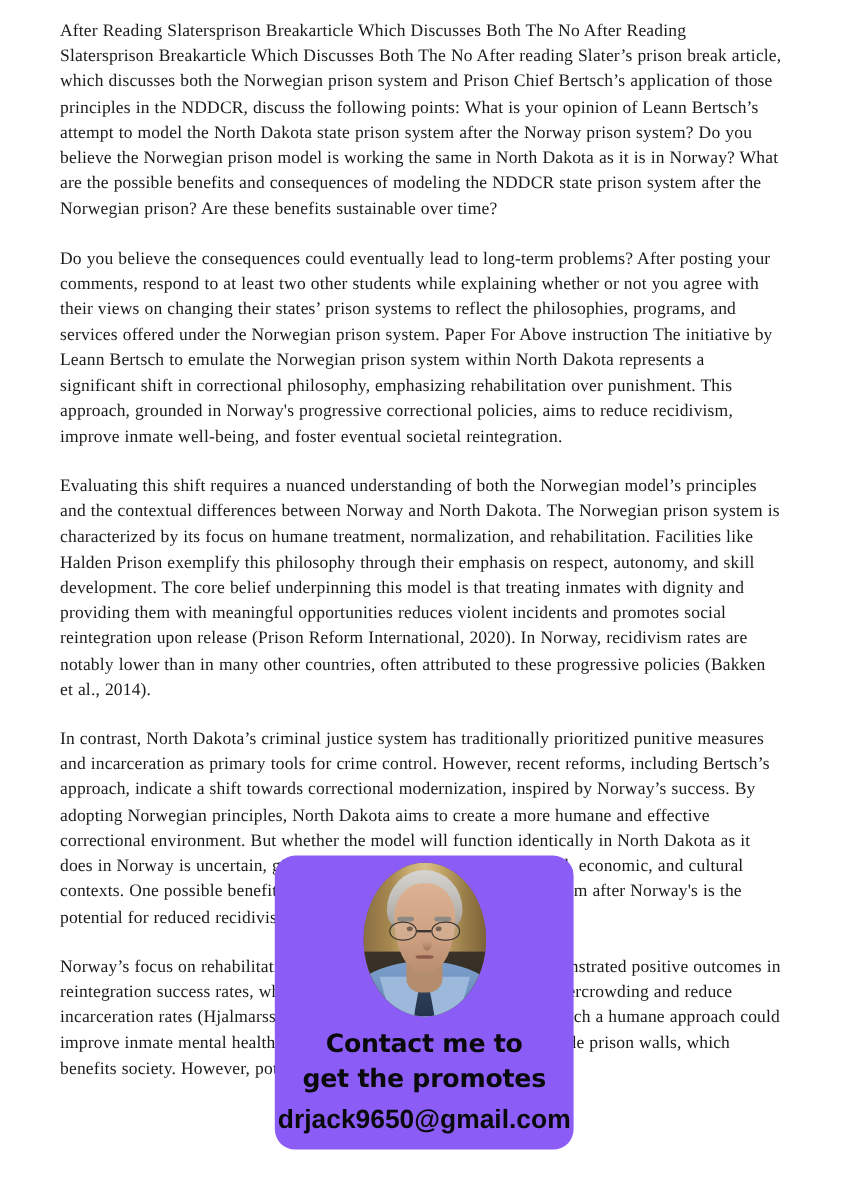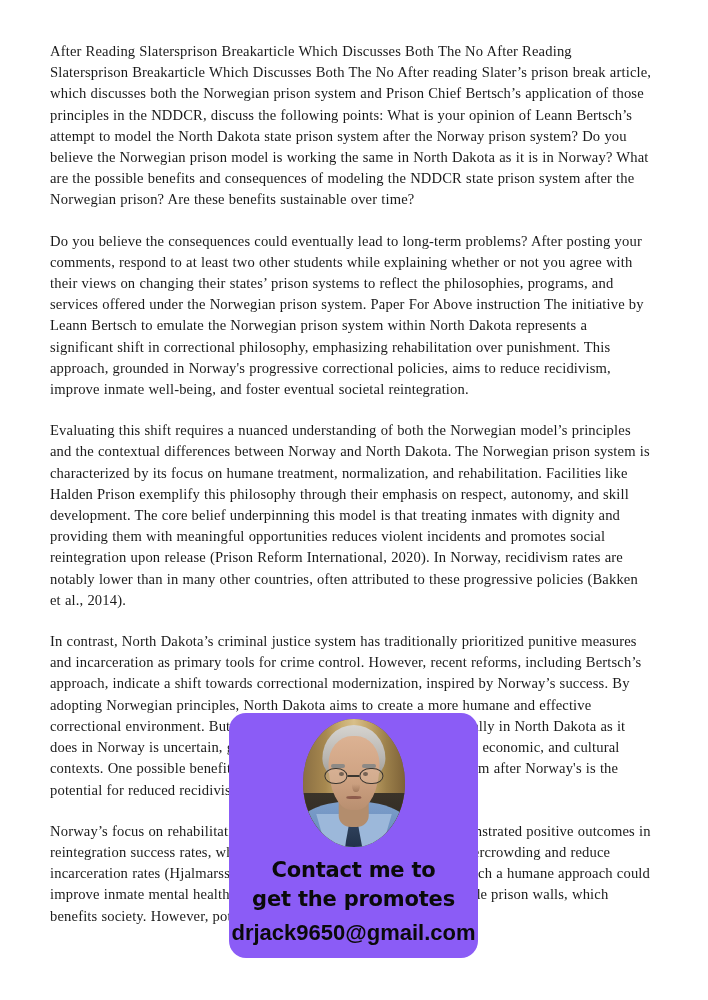--- a/index.html
+++ b/index.html
@@ -12,21 +12,21 @@
     background: #ffffff;
     font-family: "Liberation Serif", "DejaVu Serif", serif;
     position: relative;
     overflow: hidden;
     -webkit-font-smoothing: antialiased;
   }
 
   #doc {
     position: absolute;
     left: 50px;
-    top: 41px;
+    top: 16px;
     width: 602px;
   }
 
   .para {
     font-family: "Liberation Serif", "DejaVu Serif", serif;
     font-size: 14.6px;
     line-height: 21.2px;
     color: #1a1a1a;
     text-align: left;
     margin: 0 0 20px 0;

